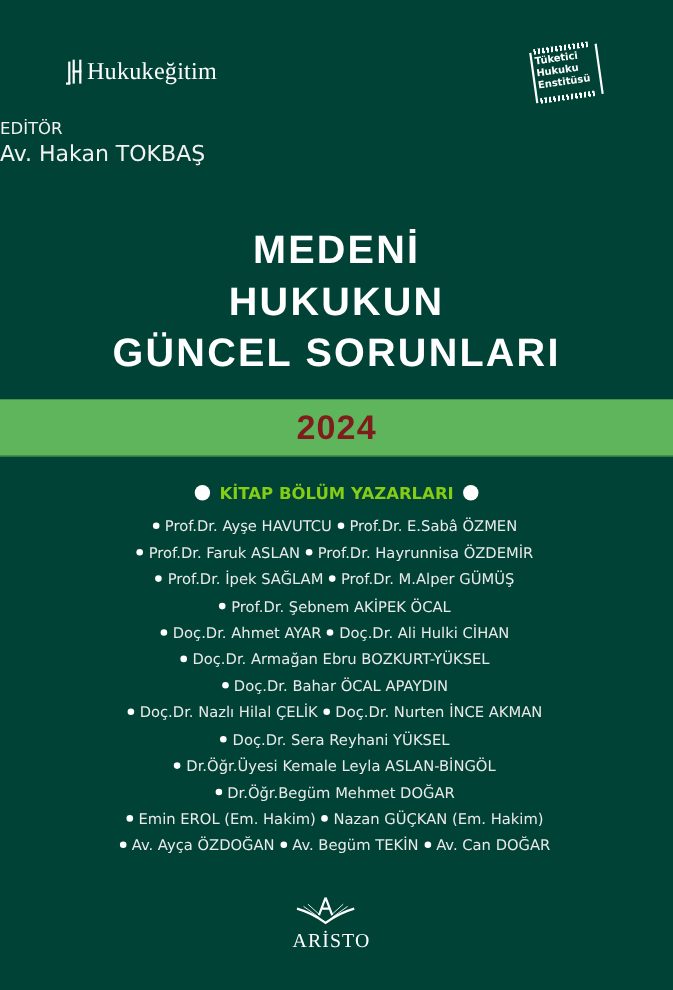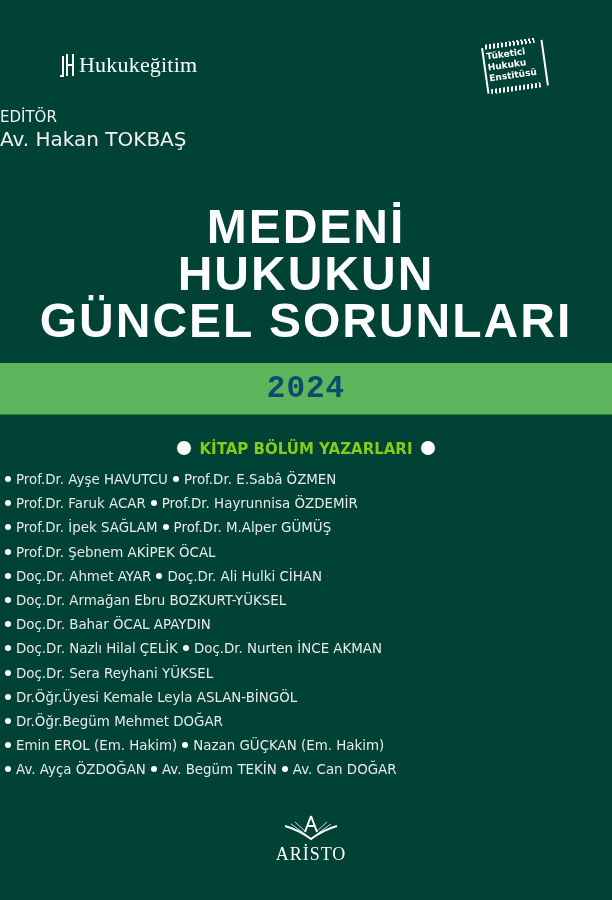--- a/index.html
+++ b/index.html
@@ -37,49 +37,49 @@
   .stamp .bars-top { top: 3px; }
   .stamp .bars-bot { top: 48px; }
   .editor {
     position: absolute; left: 0; right: 0; top: 106px; 
     font-family: "DejaVu Sans", sans-serif; font-size: 15px; line-height: 22px; color: #f2f2f2;
   }
   .editor .name { font-size: 20px; }
   .title {
     position: absolute; left: 0; right: 0; top: 203px; text-align: center;
     font-family: "Liberation Sans", sans-serif; font-weight: bold;
-    font-size: 48px; line-height: 47px; letter-spacing: 2px; color: #fff;
+    font-size: 36px; line-height: 47px; letter-spacing: 2px; color: #fff;
   }
   .band {
     position: absolute; left: 0; top: 363px; width: 612px; height: 51px;
     background: #5fb55b; border-bottom: 1px solid #2f7a3c;
     display: flex; align-items: center; justify-content: center;
   }
   .band span {
-    font-family: Liberation Mono, monospace; font-weight: bold; font-size: 31px; color: #0c4a6e; letter-spacing: 1px;
+    font-family: Liberation Sans, sans-serif; font-weight: bold; font-size: 31px; color: #7f1d1d; letter-spacing: 1px;
   }
   .authors-head {
     position: absolute; left: 0; right: 0; top: 440px; text-align: center;
     font-family: "DejaVu Sans", sans-serif; font-weight: bold; font-size: 15px; color: #84cc16;
   }
   .authors-head .dot {
     display: inline-block; width: 14px; height: 14px; border-radius: 50%; background: #fff;
     vertical-align: -1px; margin: 0 8px;
   }
   .authors {
-    position: absolute; left: 0; right: 8px; top: 468px; 
+    position: absolute; left: 0; right: 8px; top: 468px; text-align: center;
     font-family: "DejaVu Sans", sans-serif; font-size: 13.4px; line-height: 24.2px; color: #eaeaea;
   }
   .authors .row { white-space: nowrap; }
   .authors .b {
     display: inline-block; width: 6px; height: 6px; border-radius: 50%; background: #fff;
     vertical-align: 2px; margin: 0 5px 0 5px;
   }
   .publisher {
-    position: absolute; left: 266px; top: 812px; width: 90px; text-align: center;
+    position: absolute; left: 266px; top: 812px; width: 90px; text-align: left;
   }
   .publisher .word {
     font-family: "Liberation Serif", serif; font-size: 18px; color: #fff; letter-spacing: 1px; margin-top: -2px;
   }
 </style>
 </head>
 <body>
 
 <div class="cover">
 
@@ -119,21 +119,21 @@
   <div class="band">
     <span>2024</span>
   </div>
 
   <div class="authors-head">
     <span class="dot"></span><span>KİTAP BÖLÜM YAZARLARI</span><span class="dot"></span>
   </div>
 
   <div class="authors" id="author-list">
       <div class="row"><span class="b"></span><span>Prof.Dr. Ayşe HAVUTCU</span><span class="b"></span><span>Prof.Dr. E.Sabâ ÖZMEN</span></div>
-      <div class="row"><span class="b"></span><span>Prof.Dr. Faruk ACAR</span><span class="b"></span><span>Prof.Dr. Hayrunnisa ÖZDEMİR</span></div>
+      <div class="row"><span class="b"></span><span>Prof.Dr. Faruk ASLAN</span><span class="b"></span><span>Prof.Dr. Hayrunnisa ÖZDEMİR</span></div>
       <div class="row"><span class="b"></span><span>Prof.Dr. İpek SAĞLAM</span><span class="b"></span><span>Prof.Dr. M.Alper GÜMÜŞ</span></div>
       <div class="row"><span class="b"></span><span>Prof.Dr. Şebnem AKİPEK ÖCAL</span></div>
       <div class="row"><span class="b"></span><span>Doç.Dr. Ahmet AYAR</span><span class="b"></span><span>Doç.Dr. Ali Hulki CİHAN</span></div>
       <div class="row"><span class="b"></span><span>Doç.Dr. Armağan Ebru BOZKURT-YÜKSEL</span></div>
       <div class="row"><span class="b"></span><span>Doç.Dr. Bahar ÖCAL APAYDIN</span></div>
       <div class="row"><span class="b"></span><span>Doç.Dr. Nazlı Hilal ÇELİK</span><span class="b"></span><span>Doç.Dr. Nurten İNCE AKMAN</span></div>
       <div class="row"><span class="b"></span><span>Doç.Dr. Sera Reyhani YÜKSEL</span></div>
       <div class="row"><span class="b"></span><span>Dr.Öğr.Üyesi Kemale Leyla ASLAN-BİNGÖL</span></div>
       <div class="row"><span class="b"></span><span>Dr.Öğr.Begüm Mehmet DOĞAR</span></div>
       <div class="row"><span class="b"></span><span>Emin EROL (Em. Hakim)</span><span class="b"></span><span>Nazan GÜÇKAN (Em. Hakim)</span></div>

